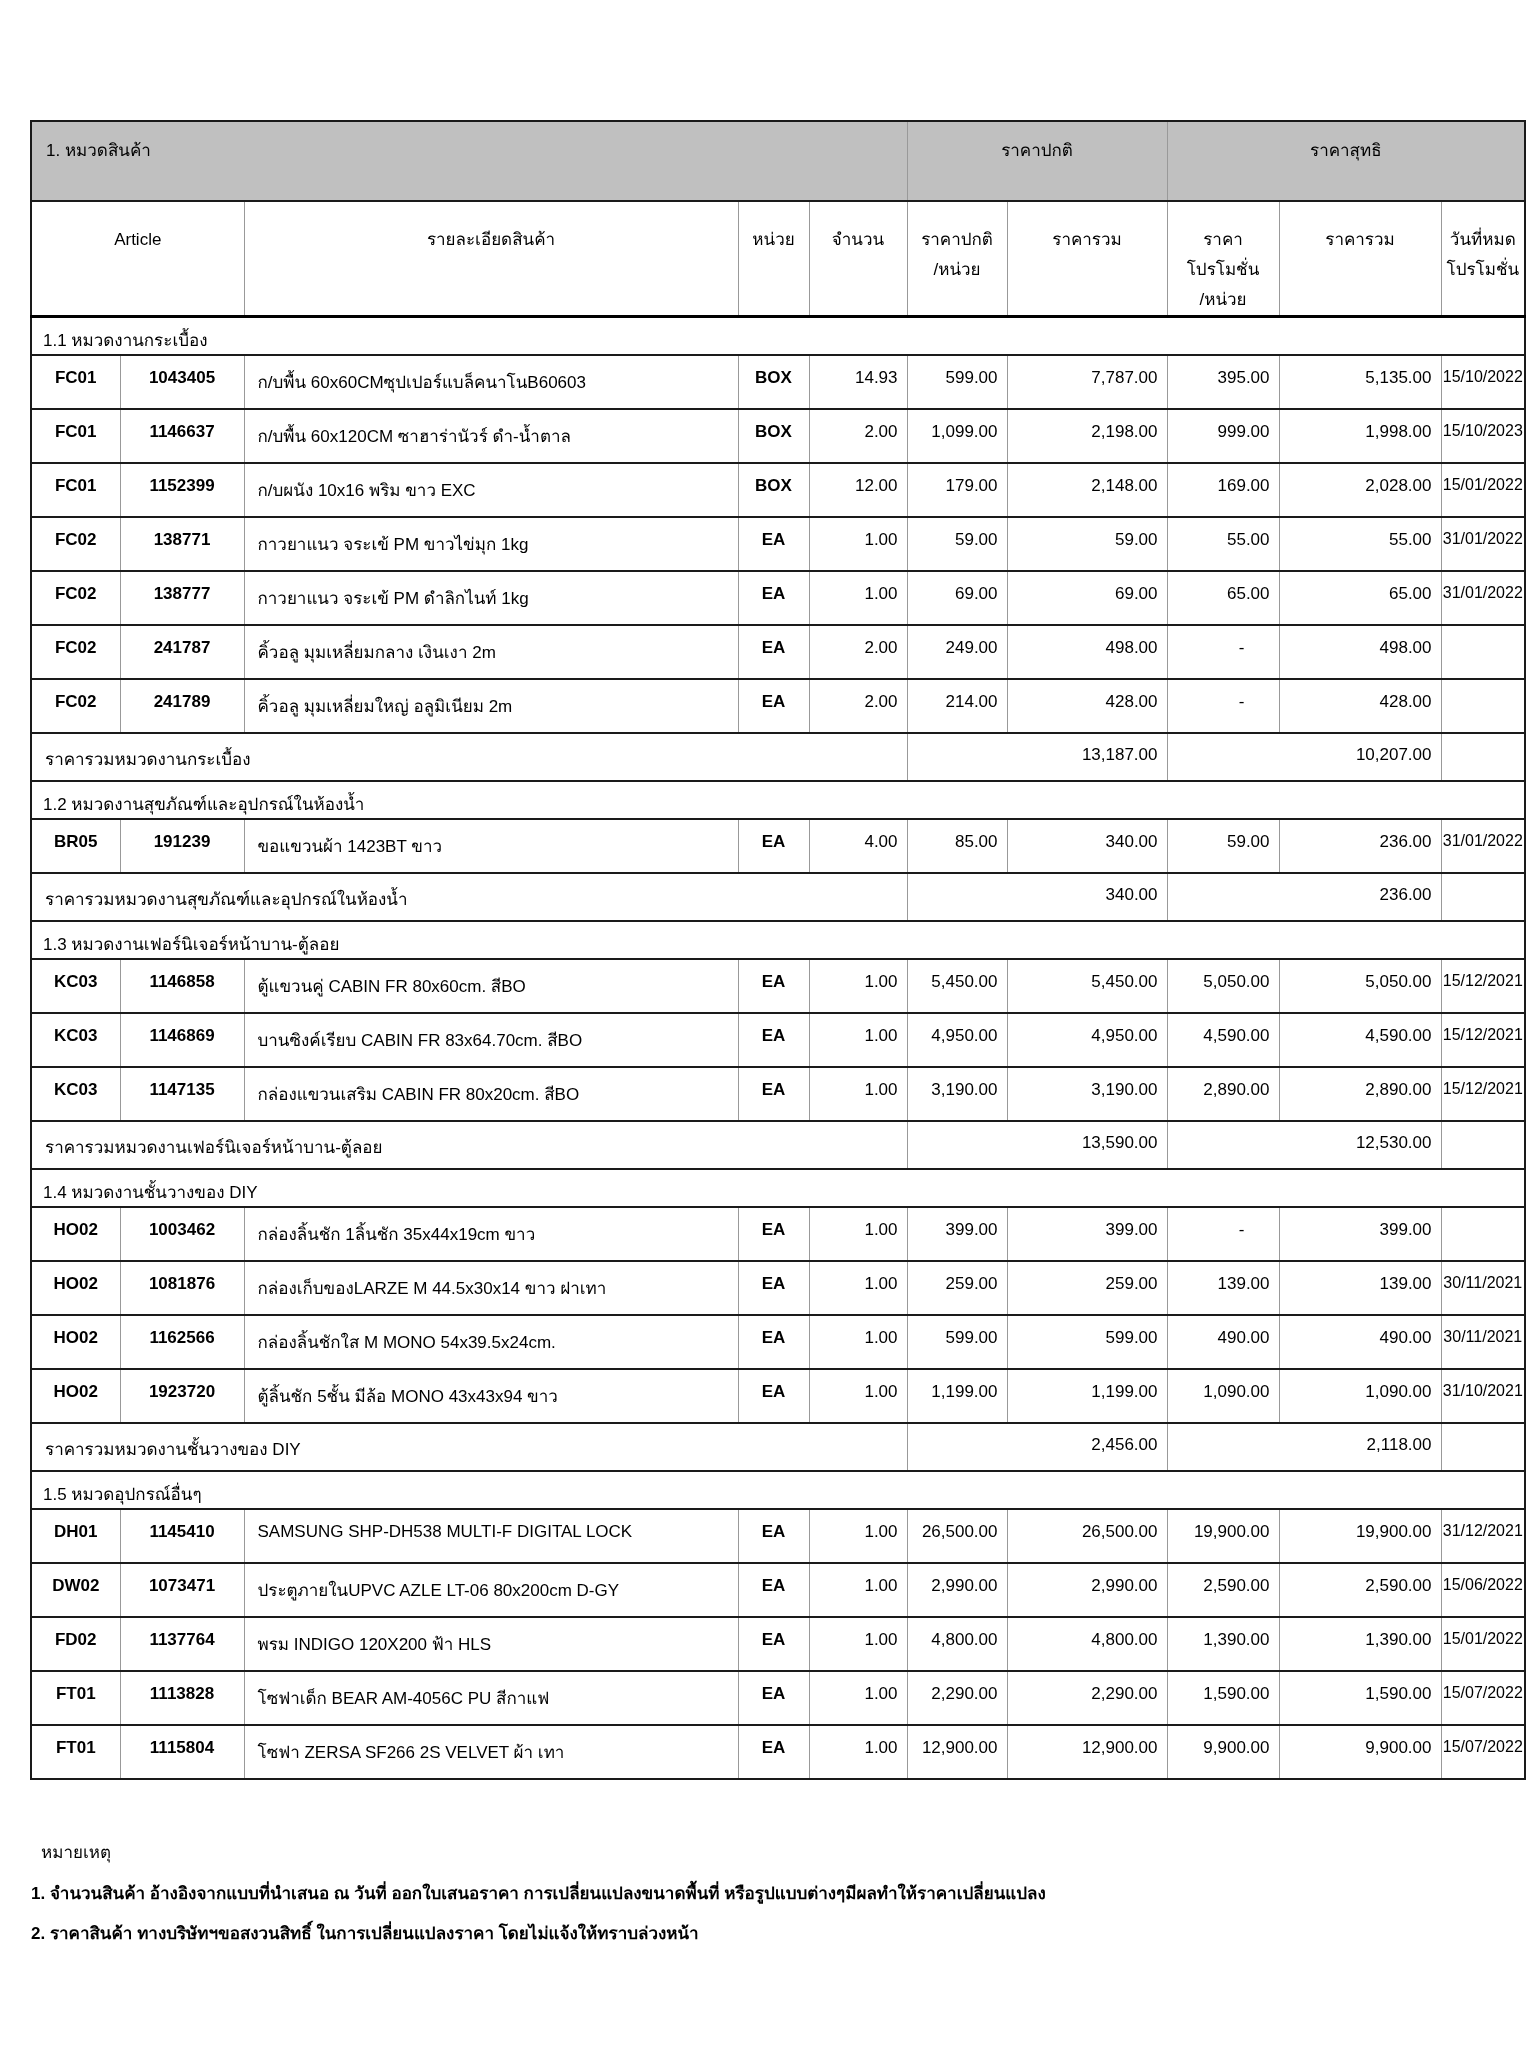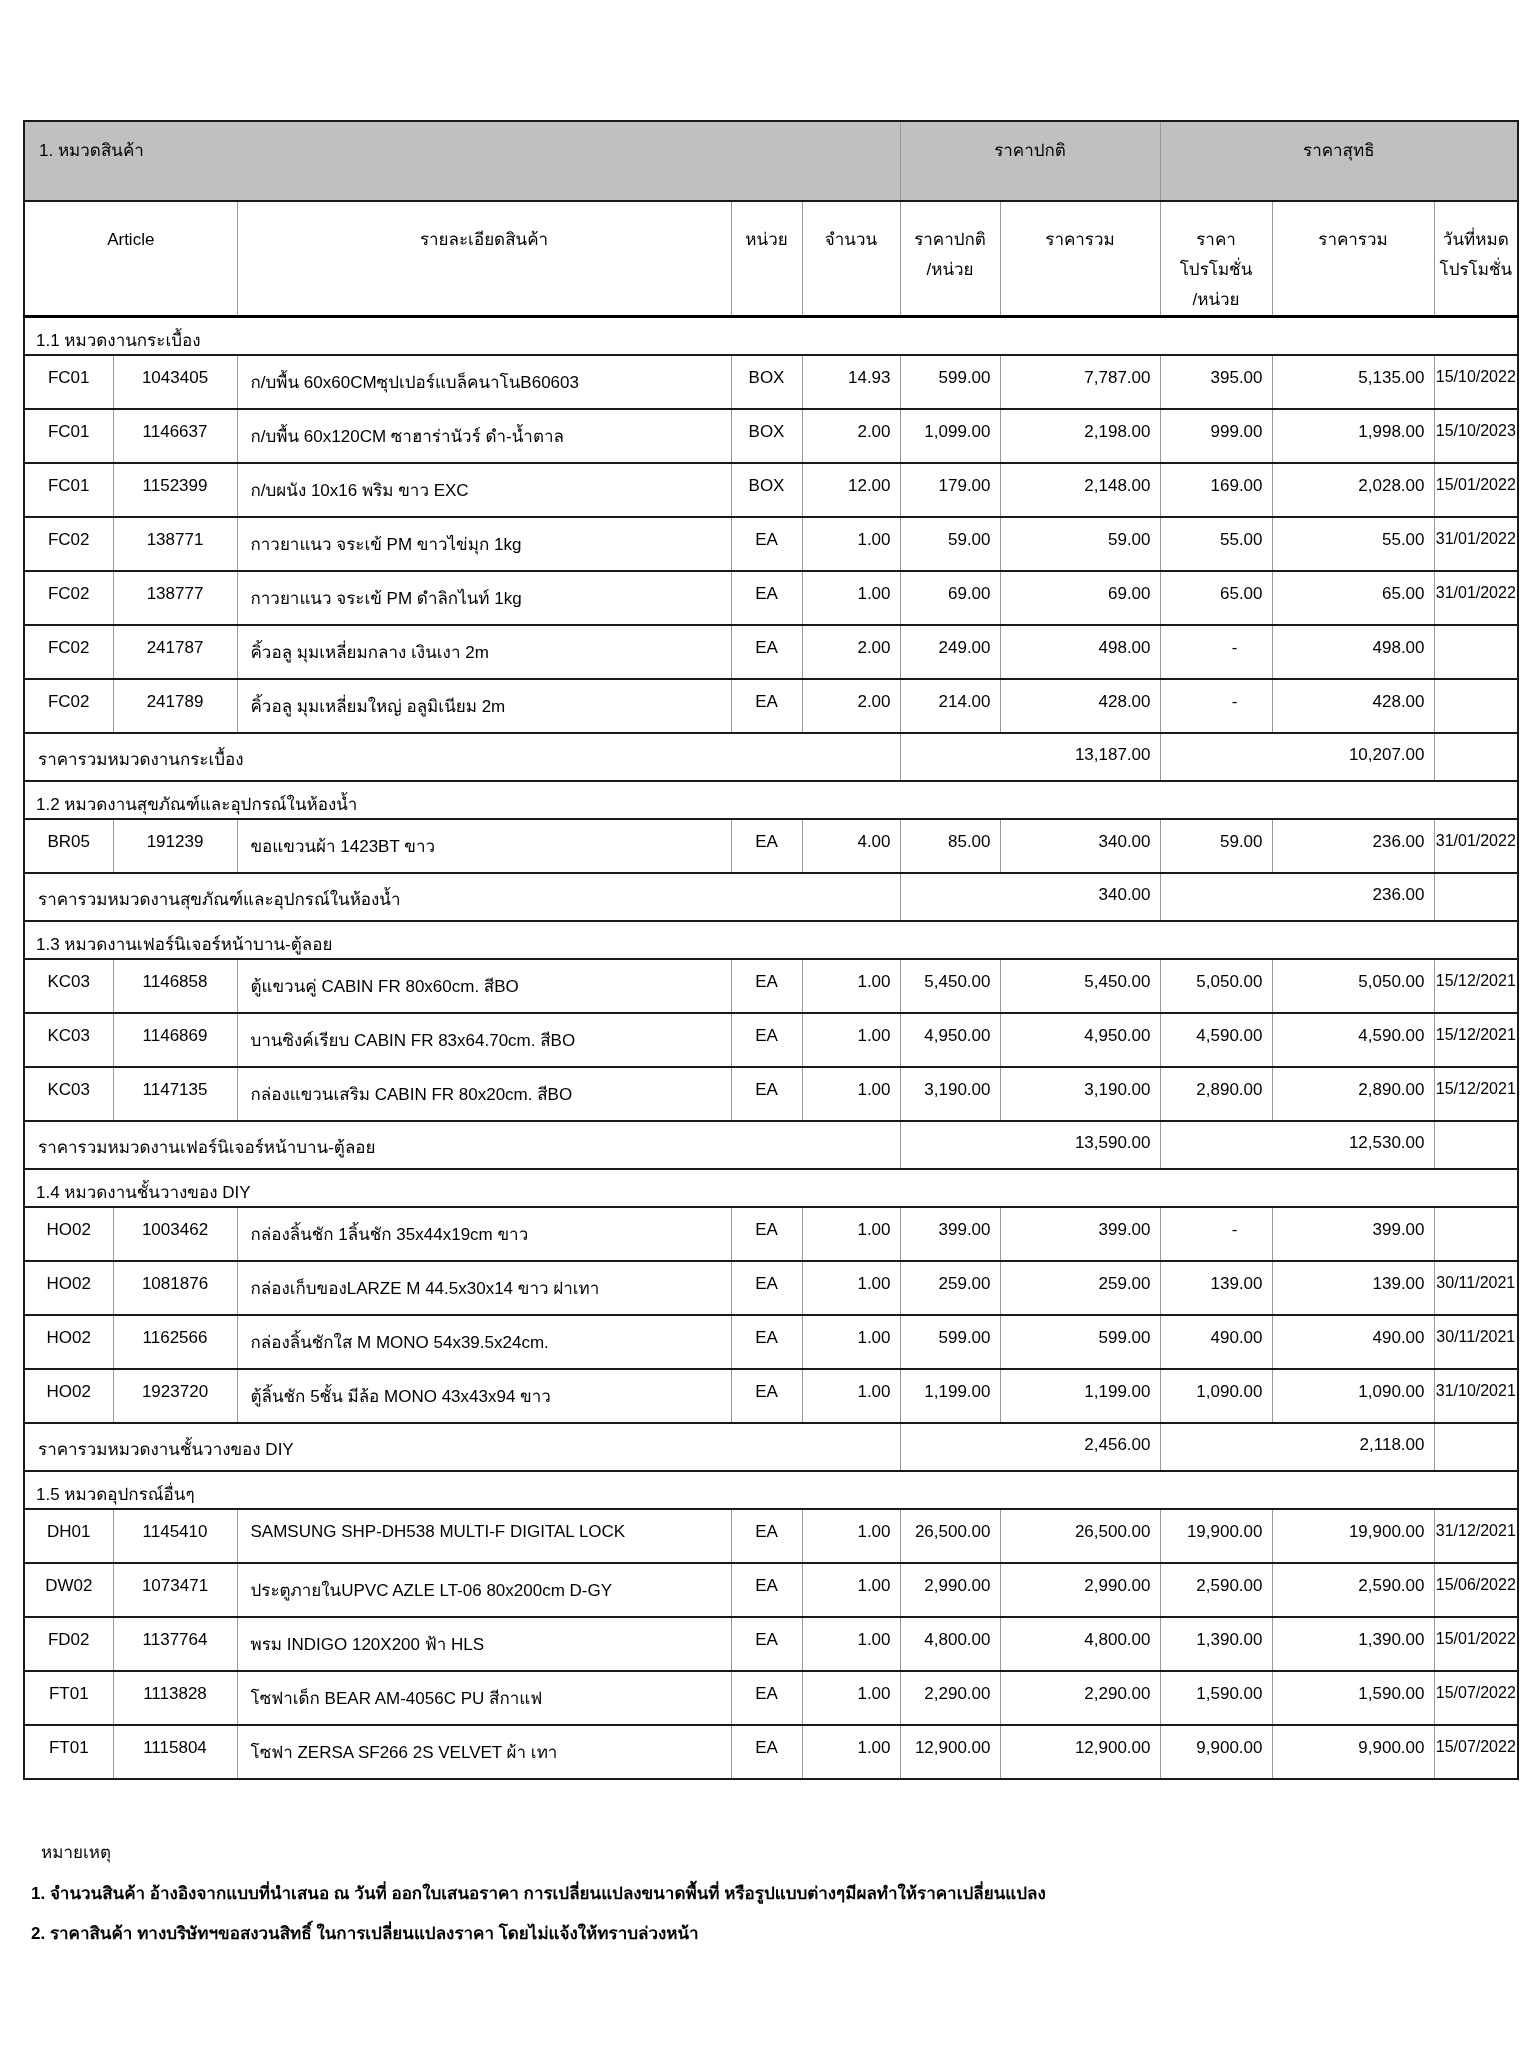--- a/index.html
+++ b/index.html
@@ -10,20 +10,21 @@
     color: #000;
     position: relative;
   }
   .page { padding: 120px 23px 0 23px; }
 
   table.quote-table {
     border-collapse: collapse;
     table-layout: fixed;
     width: 1494px;
     border: 2px solid #1a1a1a;
+    margin-left: 7px;
   }
   td {
     border-left: 1px solid #999999;
     border-right: 1px solid #999999;
     border-top: 2px solid #1a1a1a;
     border-bottom: 2px solid #1a1a1a;
     font-size: 17px;
     vertical-align: top;
     overflow: hidden;
     white-space: nowrap;
@@ -47,21 +48,21 @@
 
   tr.section-row td {
     height: 38px;
     text-align: left;
     padding: 8px 0 0 11px;
   }
 
   tr.data-row td { height: 54px; padding-top: 12px; }
   tr.subtotal-row td { height: 48px; padding-top: 11px; }
 
-  td.center { text-align: center; }
+  td.center { text-align: center; font-weight: bold; }
   td.left   { text-align: left; padding-left: 13px; }
   td.num    { text-align: right; padding-right: 9px; }
   td.dash   { padding-right: 34px; }
   td.date   { text-align: center; font-size: 16px; }
 
   .notes { margin-top: 58px; font-size: 17px; }
   .notes .notes-heading { padding-left: 18px; margin-bottom: 14px; }
   .notes .note-line { padding-left: 8px; margin-bottom: 13px; font-weight: bold; }
 </style>
 </head>

